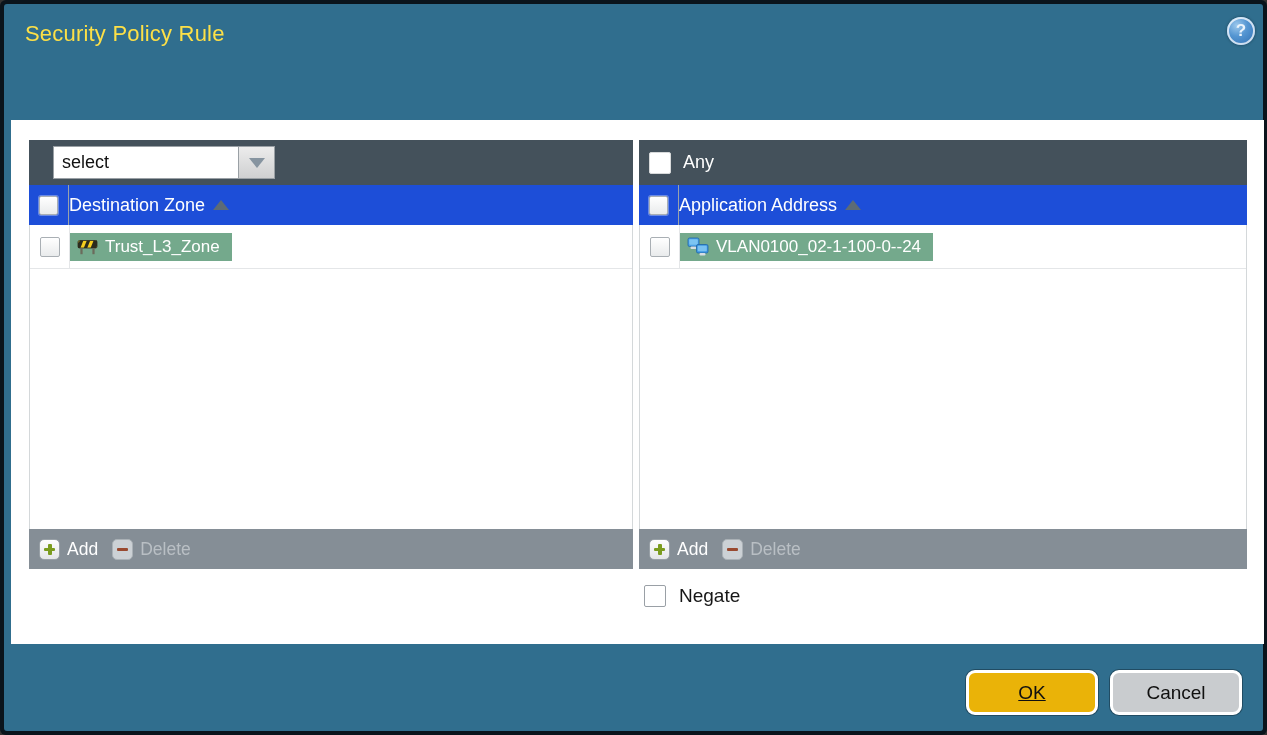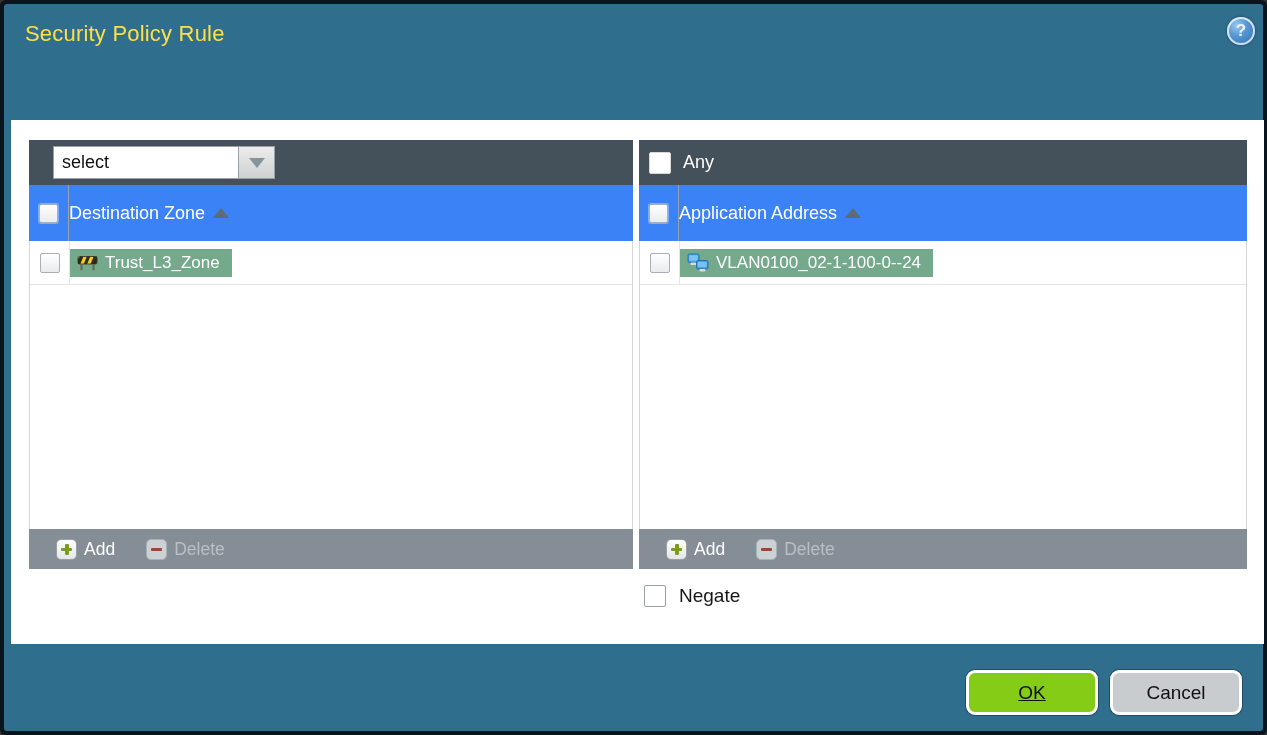--- a/index.html
+++ b/index.html
@@ -58,21 +58,21 @@
     display:flex; flex-direction:column;
   }
   .panel-zone   { left:18px;  width:604px; }
   .panel-address{ left:628px; width:608px; }
 
   .ptoolbar{
     height:45px; background:#44515b; flex:0 0 auto;
     display:flex; align-items:center; padding:0 8px;
   }
   .pcolhead{
-    height:56px; background:#3b82f6; flex:0 0 auto;
+    height:40px; background:#1d4ed8; flex:0 0 auto;
     display:flex; align-items:center; color:#fff; font-size:18px;
   }
   .pbody{
     flex:1 1 auto; background:#fff; overflow:hidden;
     border-left:1px solid #d4d8da; border-right:1px solid #d4d8da;
   }
   .pfooter{
     height:40px; background:#858e96; flex:0 0 auto;
     display:flex; align-items:center; gap:14px; padding:0 10px;
   }
@@ -122,21 +122,21 @@
     border-bottom:1px solid #e4e6e8;
   }
   .row .cbcol{ border-right:1px solid #e4e6e8; height:100%; }
   .chip{
     display:inline-flex; align-items:center; gap:7px;
     background:#74a98c; color:#fff; font-size:17px;
     padding:4px 12px 4px 7px; cursor:pointer;
   }
 
   
-  .ftr-btn{ display:flex; align-items:center; gap:7px; cursor:pointer;margin-left:17px; }
+  .ftr-btn{ display:flex; align-items:center; gap:7px; cursor:pointer; }
   .icon-sq{
     width:21px; height:21px; border-radius:5px; position:relative;
     background:linear-gradient(#fefefe,#e4e6e7); border:1px solid #98a0a6;
   }
   .icon-sq.disabled{ background:#ccd1d5; border-color:#aab1b6; }
   .icon-sq .bar-h{
     position:absolute; left:4px; top:8px; width:11px; height:3.5px; background:#7b9c1e; border-radius:1px;
   }
   .icon-sq .bar-v{
     position:absolute; left:8px; top:4px; width:3.5px; height:11px; background:#7b9c1e; border-radius:1px;
@@ -153,21 +153,21 @@
   .negate-label{ color:#161616; font-size:19px; }
 
   
   .btn{
     position:absolute; top:666px; width:132px; height:45px;
     border:3px solid #fff; border-radius:9px;
     font-size:19px; color:#101010; font-family:"Liberation Sans", sans-serif;
     display:flex; align-items:center; justify-content:center;
     box-shadow:0 0 0 1px rgba(0,0,0,.3); cursor:pointer;
   }
-  .btn-ok{ left:962px; background:#84cc16;text-decoration:underline; }
+  .btn-ok{ left:962px; background:#eab308;text-decoration:underline; }
   .btn-cancel{ left:1106px; background:#c9cccf; }
 </style>
 </head>
 <body>
 
 <div class="window">
   <div class="inner">
 
     <div class="title">Security Policy Rule</div>
     <div class="help">?</div>

